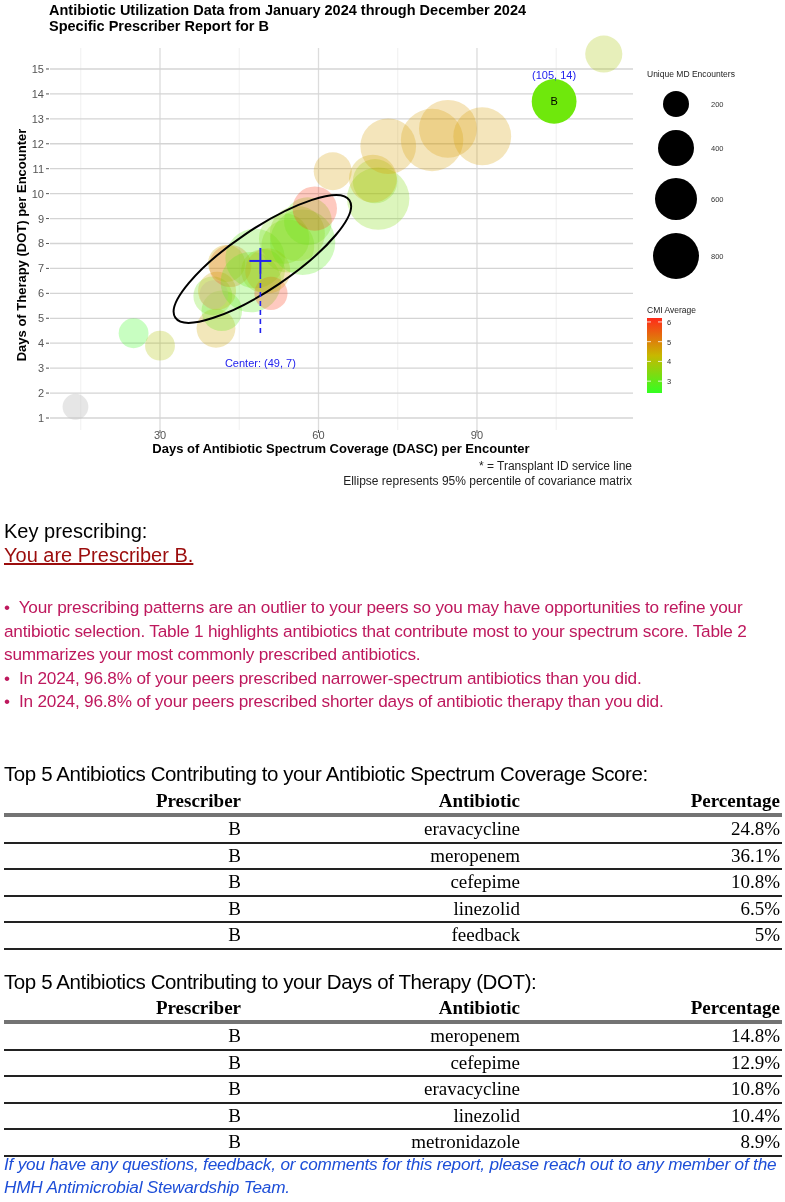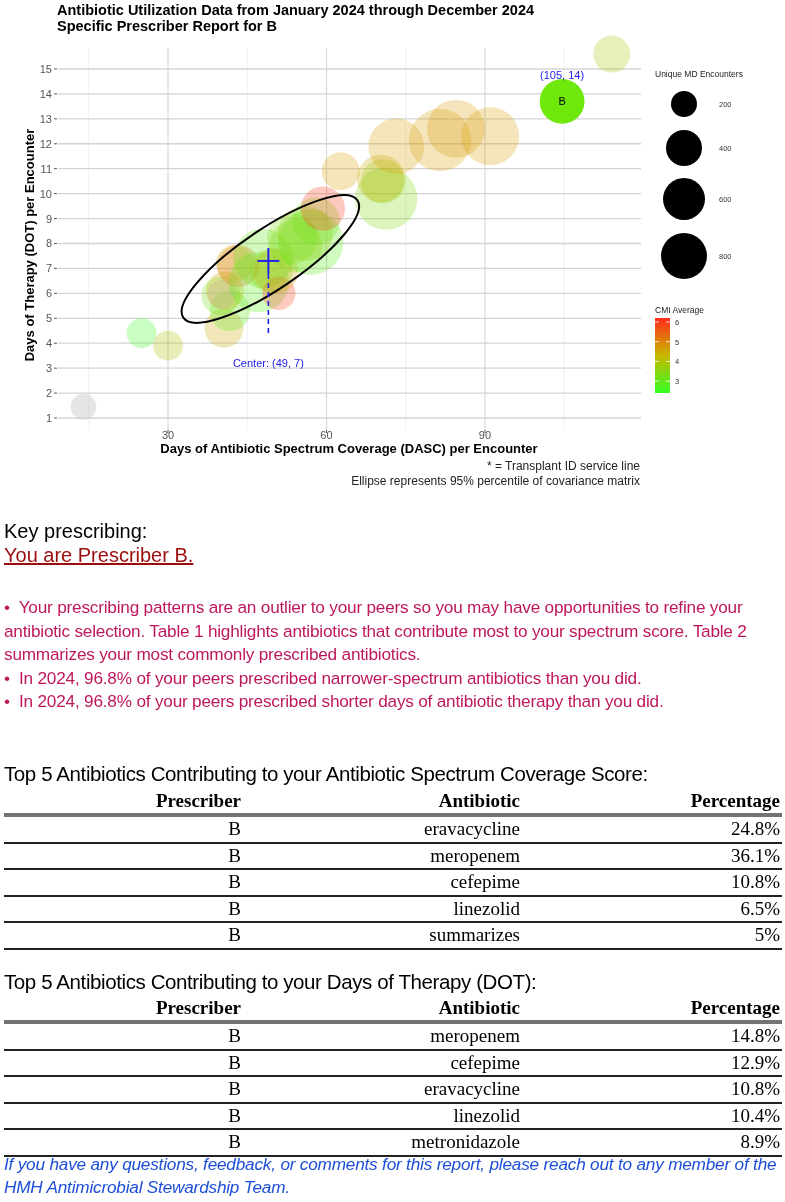--- a/index.html
+++ b/index.html
@@ -1,17 +1,17 @@
 <!DOCTYPE html>
 <html><head>
 <meta charset="utf-8">
 <style>
   html, body { margin:0; padding:0; background:#ffffff; }
   body { width:785px; height:1202px; position:relative; overflow:hidden; font-family:"Liberation Sans", sans-serif; color:#000; }
-  #chart-wrap { position:absolute; left:16px; top:0; width:636px; height:495px; }
+  #chart-wrap { position:absolute; left:8px; top:0; width:636px; height:495px; }
   #chart-svg { position:absolute; left:0; top:0; }
   .chart-title { font-family:"Liberation Sans", sans-serif; font-weight:bold; font-size:14.5px; fill:#000; }
   .tick-label { font-family:"Liberation Sans", sans-serif; font-size:11px; fill:#555; }
   .axis-title { font-family:"Liberation Sans", sans-serif; font-weight:bold; font-size:13px; fill:#000; }
   .caption { font-family:"Liberation Sans", sans-serif; font-size:12px; fill:#222; }
   .legend-title { font-family:"Liberation Sans", sans-serif; font-size:8.5px; fill:#222; }
   .legend-label { font-family:"Liberation Sans", sans-serif; font-size:7.5px; fill:#333; }
   .annot { font-family:"Liberation Sans", sans-serif; font-size:11px; fill:#2222ee; }
 
   .obs { position:absolute; left:4px; top:519px; width:780px; }
@@ -218,21 +218,21 @@
         <td>cefepime</td>
         <td>10.8%</td>
       </tr>
     <tr>
         <td>B</td>
         <td>linezolid</td>
         <td>6.5%</td>
       </tr>
     <tr>
         <td>B</td>
-        <td>summarizes</td>
+        <td>feedback</td>
         <td>5%</td>
       </tr>
   </tbody>
 </table>
 
 <div class="tbl-heading" style="top:970px;">Top 5 Antibiotics Contributing to your Days of Therapy (DOT):</div>
 <table class="rep" style="top:996px;">
   <thead>
     <tr>
       <th class="c1">Prescriber</th>

